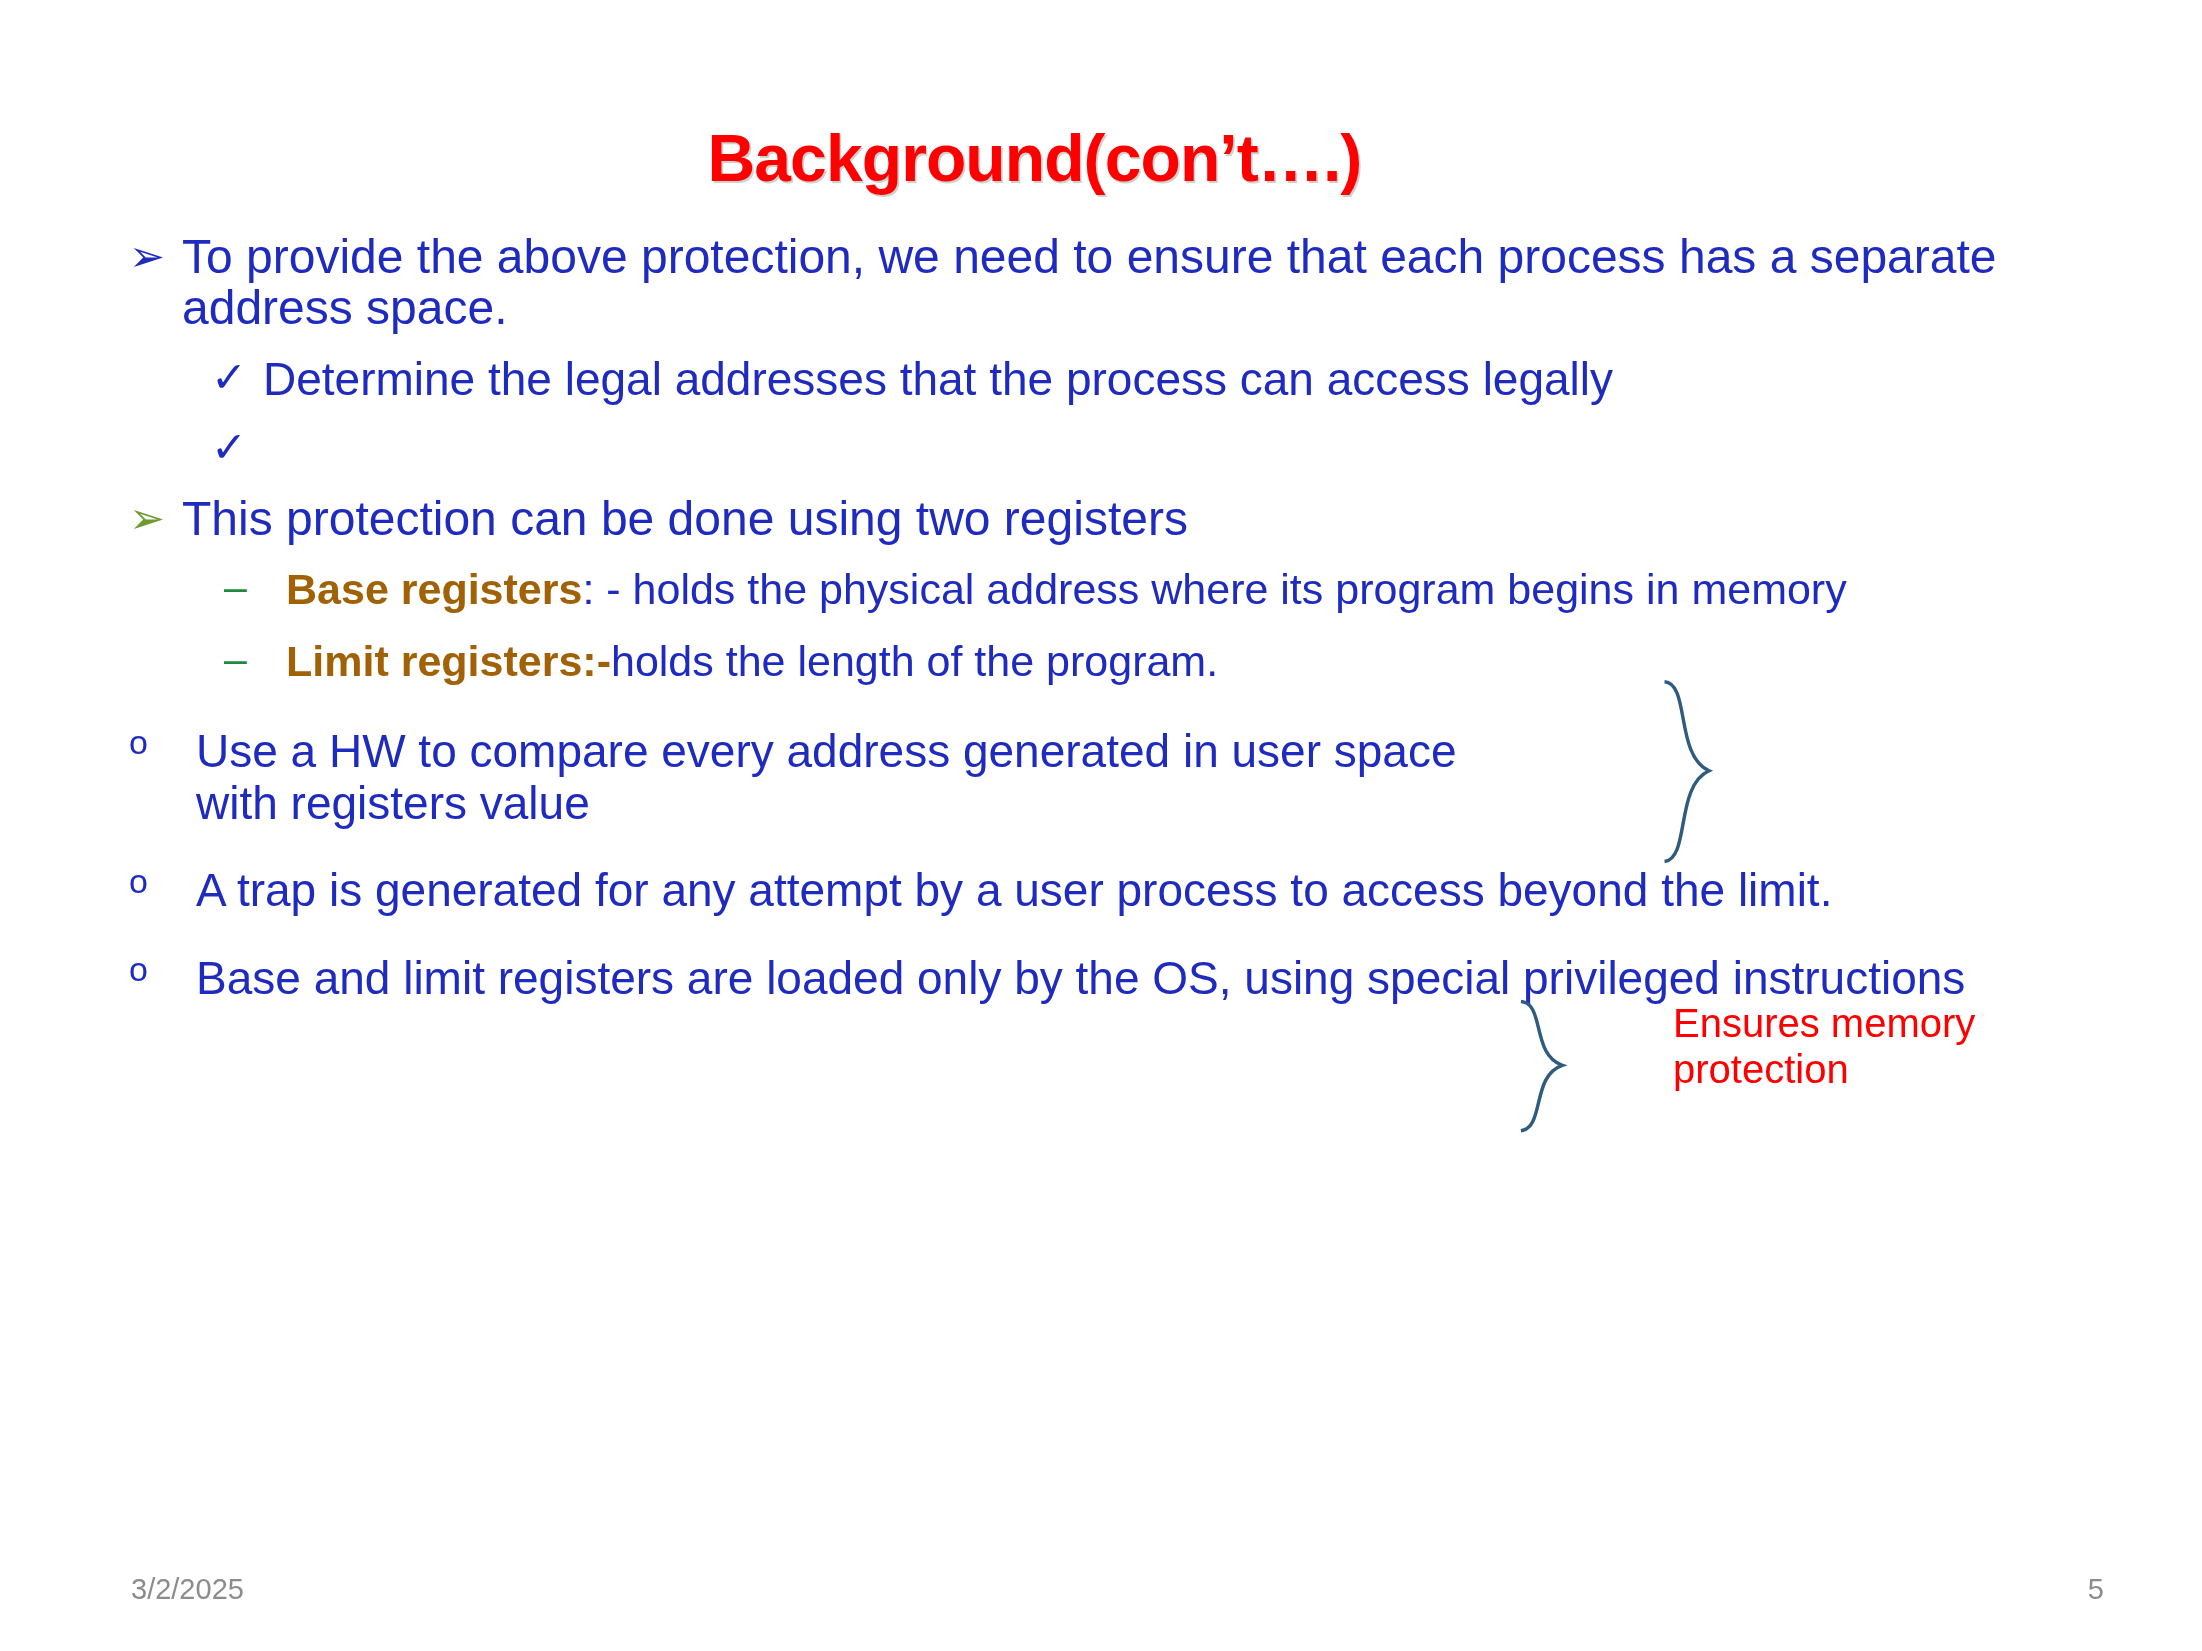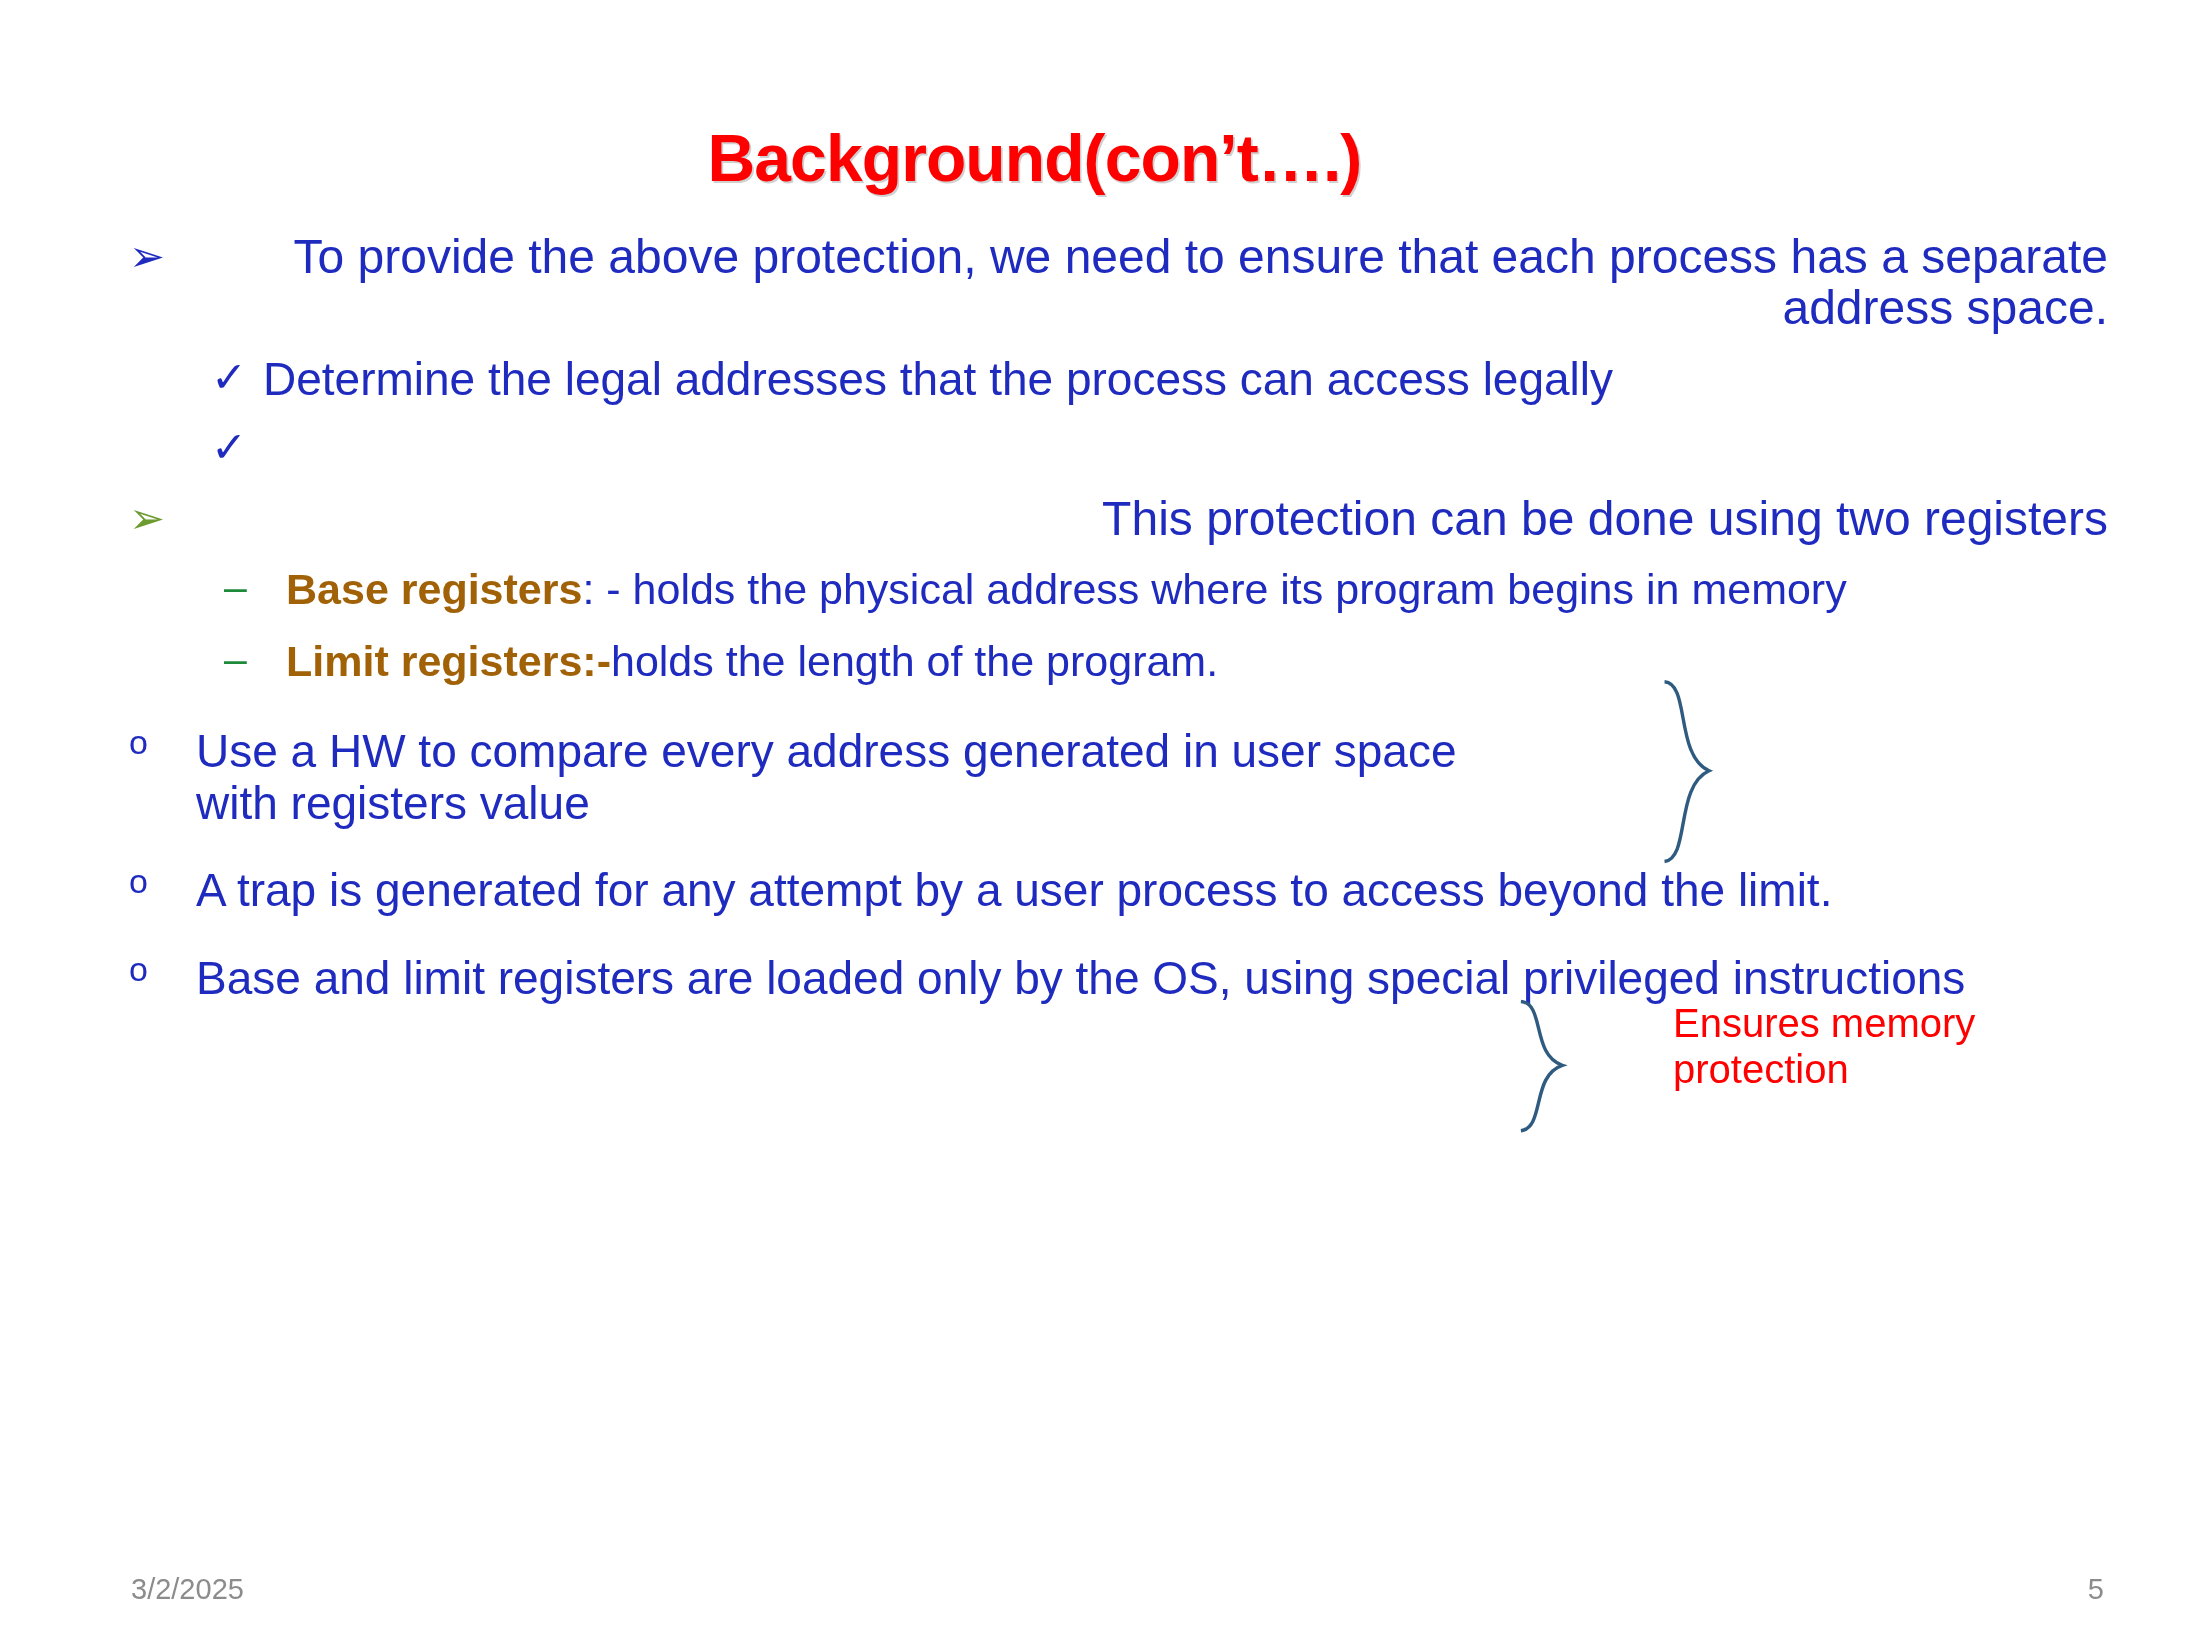--- a/index.html
+++ b/index.html
@@ -54,21 +54,21 @@
     margin-bottom: 8.6px;
   }
   .lvl1 .marker {
     width: 53px;
     flex: 0 0 53px;
     font-size: 43px;
     line-height: 1.12;
     color: #1F2BBF;
   }
   .lvl1 .marker.green { color: #6D9B2F; }
-  .lvl1 .txt { flex: 1; text-align: right; }
+  .lvl1 .txt { flex: 1; }
 
   .lvl2 {
     display: flex;
     align-items: flex-start;
     font-size: 46px;
     line-height: 1.1;
     color: #1F2BBF;
     margin-left: 82px;
     margin-bottom: 5.2px;
   }

